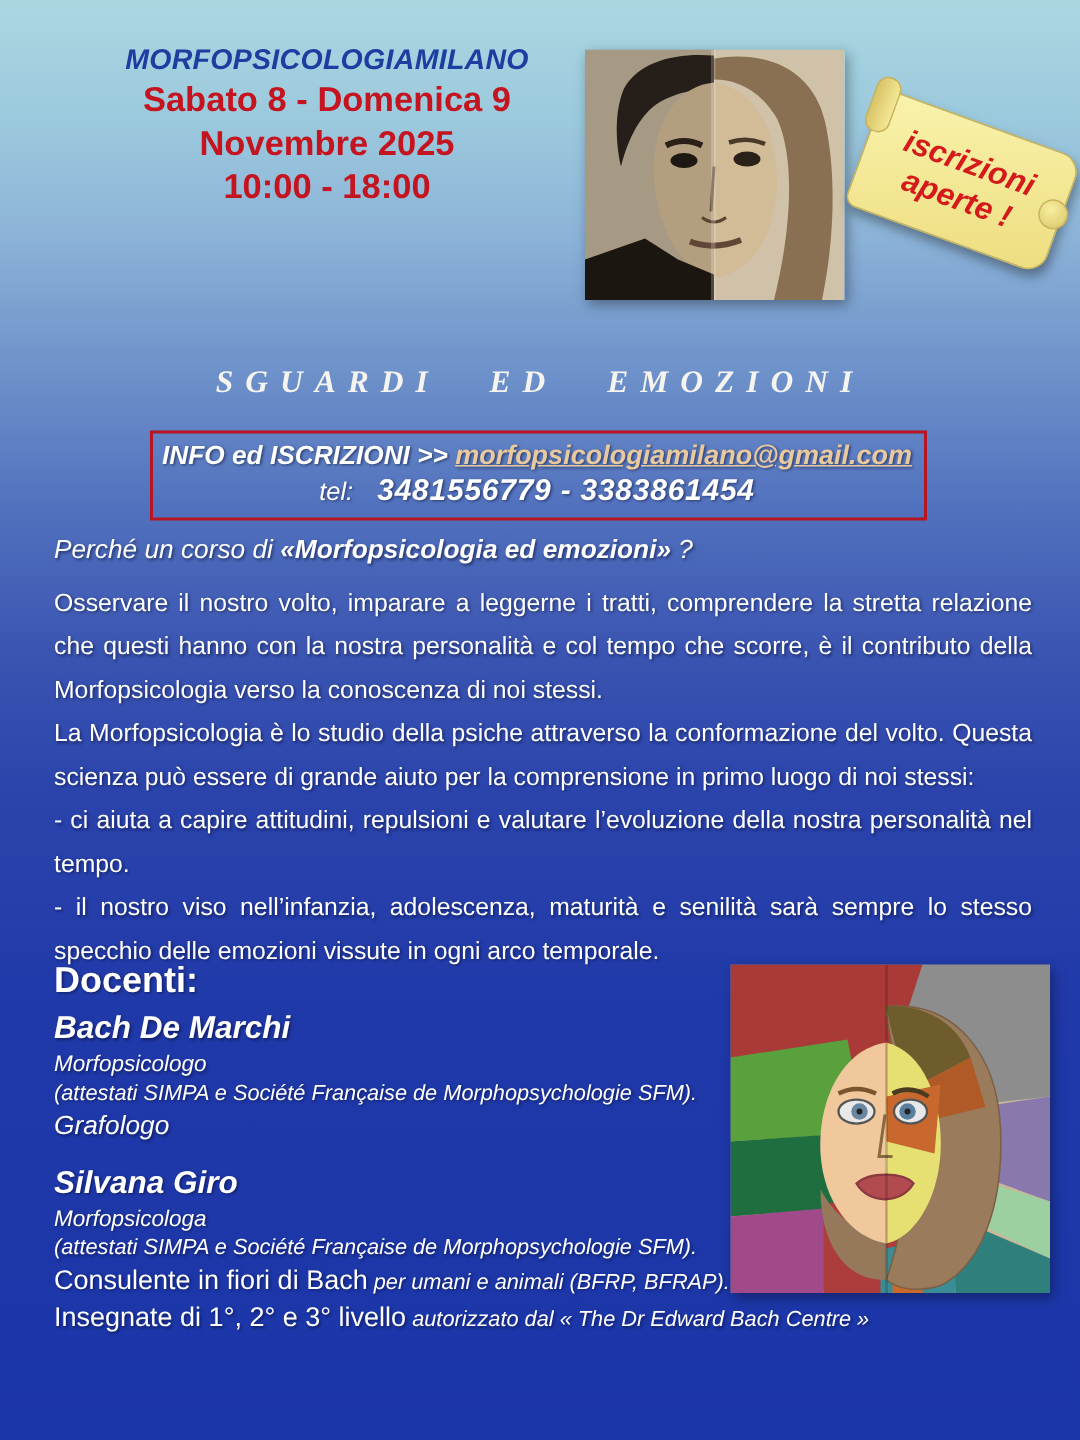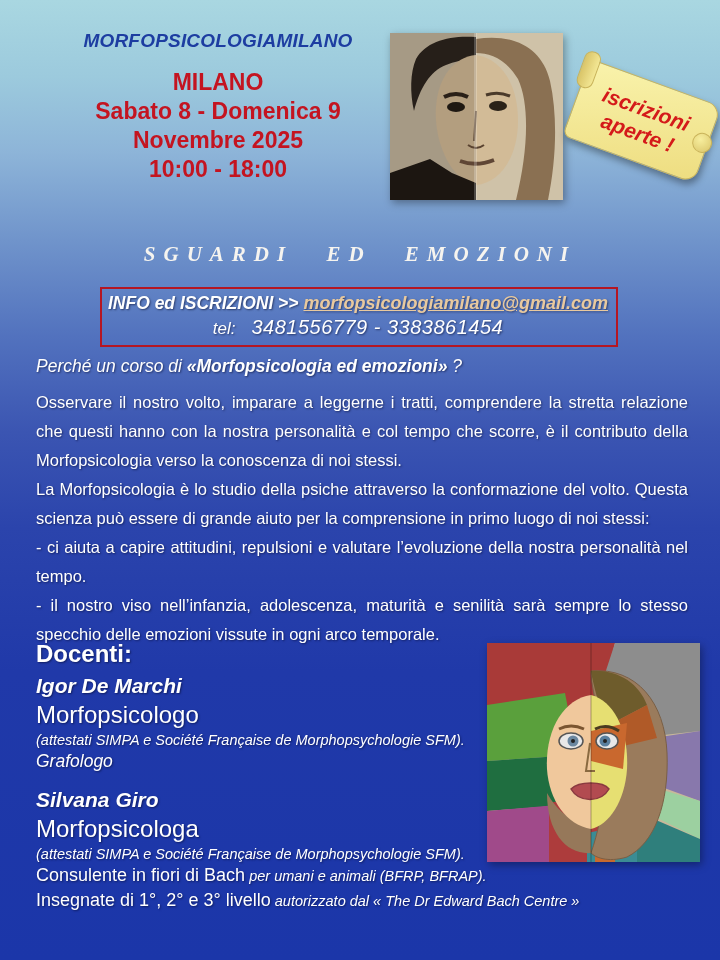--- a/index.html
+++ b/index.html
@@ -42,53 +42,52 @@
     font-family:"Liberation Serif",serif;font-style:italic;font-weight:600;font-size:21px;
     color:#f6f4ef;letter-spacing:8px;word-spacing:20px;}
 
   
   .info-box{position:absolute;left:100px;top:287px;width:518px;
     border:2px solid #b51622;padding:4px 6px 6px 4px;text-align:center;box-sizing:border-box;}
   .info-line1{font-size:17.5px;font-weight:bold;font-style:italic;color:#ffffff;}
   .email-link{color:#e9c99e;text-decoration:underline;cursor:pointer;font-size:18px;}
   .info-line2{font-size:17px;font-style:italic;color:#ffffff;margin-top:2px;}
   .tel-label{margin-right:16px;}
-  .tel-numbers{font-size:20px;font-weight:normal;letter-spacing:.5px;}
+  .tel-numbers{font-size:20px;font-weight:bold;letter-spacing:.5px;}
 
   
   .question{position:absolute;left:36px;top:356px;width:660px;font-size:17.5px;color:#fff;font-style:italic;}
   .question b{font-weight:bold;}
   .body-text{position:absolute;left:36px;top:388px;width:652px;color:#fff;
     font-size:16.5px;line-height:29px;text-align:justify;}
   .body-text p{margin:0;}
 
   
   .teachers{position:absolute;left:36px;top:640px;width:600px;color:#fff;}
   .teachers-heading{font-size:24px;font-weight:bold;margin-bottom:6px;}
   .t-name{font-size:21px;font-weight:bold;font-style:italic;margin-bottom:3px;}
-  .t-role{font-size:24px;margin-bottom:3px;}
+  .t-role{font-size:15px;font-style:italic;margin-bottom:3px;}
   .t-cred{font-size:14.5px;font-style:italic;margin-bottom:3px;}
   .t-extra{font-size:17.5px;font-style:italic;}
   .t-gap{height:16px;}
   .mix-big{font-size:18px;}
   .mix-small{font-size:14.5px;font-style:italic;}
   .t-line{margin-bottom:4px;}
 
   
   .art{position:absolute;left:487px;top:643px;width:213px;height:219px;
     box-shadow:2px 3px 8px rgba(0,0,0,.35);}
 </style>
 </head>
 <body>
 
 <div class="page">
 
   <div class="header">
     <div class="org">MORFOPSICOLOGIAMILANO</div>
-    <div class="red-line city">MILANO</div>
     <div class="red-line">Sabato 8 - Domenica 9</div>
     <div class="red-line">Novembre 2025</div>
     <div class="red-line">10:00 - 18:00</div>
   </div>
 
   <div class="photo">
     <svg width="173" height="167" viewBox="0 0 173 167">
       <rect x="0" y="0" width="86" height="167" fill="#c3b69e"></rect>
       <rect x="86" y="0" width="87" height="167" fill="#cfc2a8"></rect>
       <path d="M86,6 C122,0 152,14 160,48 C168,84 166,128 158,167 L126,167 C138,118 140,72 128,46 C116,26 100,20 86,20 Z" fill="#8a7052"></path>
@@ -137,21 +136,21 @@
     <p>Osservare il nostro volto, imparare a leggerne i tratti, comprendere la stretta relazione che questi hanno con la nostra personalità e col tempo che scorre, è il contributo della Morfopsicologia verso la conoscenza di noi stessi.</p>
     <p>La Morfopsicologia è lo studio della psiche attraverso la conformazione del volto. Questa scienza può essere di grande aiuto per la comprensione in primo luogo di noi stessi:</p>
     <p>- ci aiuta a capire attitudini, repulsioni e valutare l’evoluzione della nostra personalità nel tempo.</p>
     <p>- il nostro viso nell’infanzia, adolescenza, maturità e senilità sarà sempre lo stesso specchio delle emozioni vissute in ogni arco temporale.</p>
   </div>
 
   <div class="teachers sh">
     <div class="teachers-heading">Docenti:</div>
 
     <div>
-      <div class="t-name">Igor De Marchi</div>
+      <div class="t-name">Bach De Marchi</div>
       <div class="t-role">Morfopsicologo</div>
       <div class="t-cred">(attestati SIMPA e Société Française de Morphopsychologie SFM).</div>
       <div class="t-extra">Grafologo</div>
     </div>
 
     <div class="t-gap"></div>
 
     <div>
       <div class="t-name">Silvana Giro</div>
       <div class="t-role">Morfopsicologa</div>

